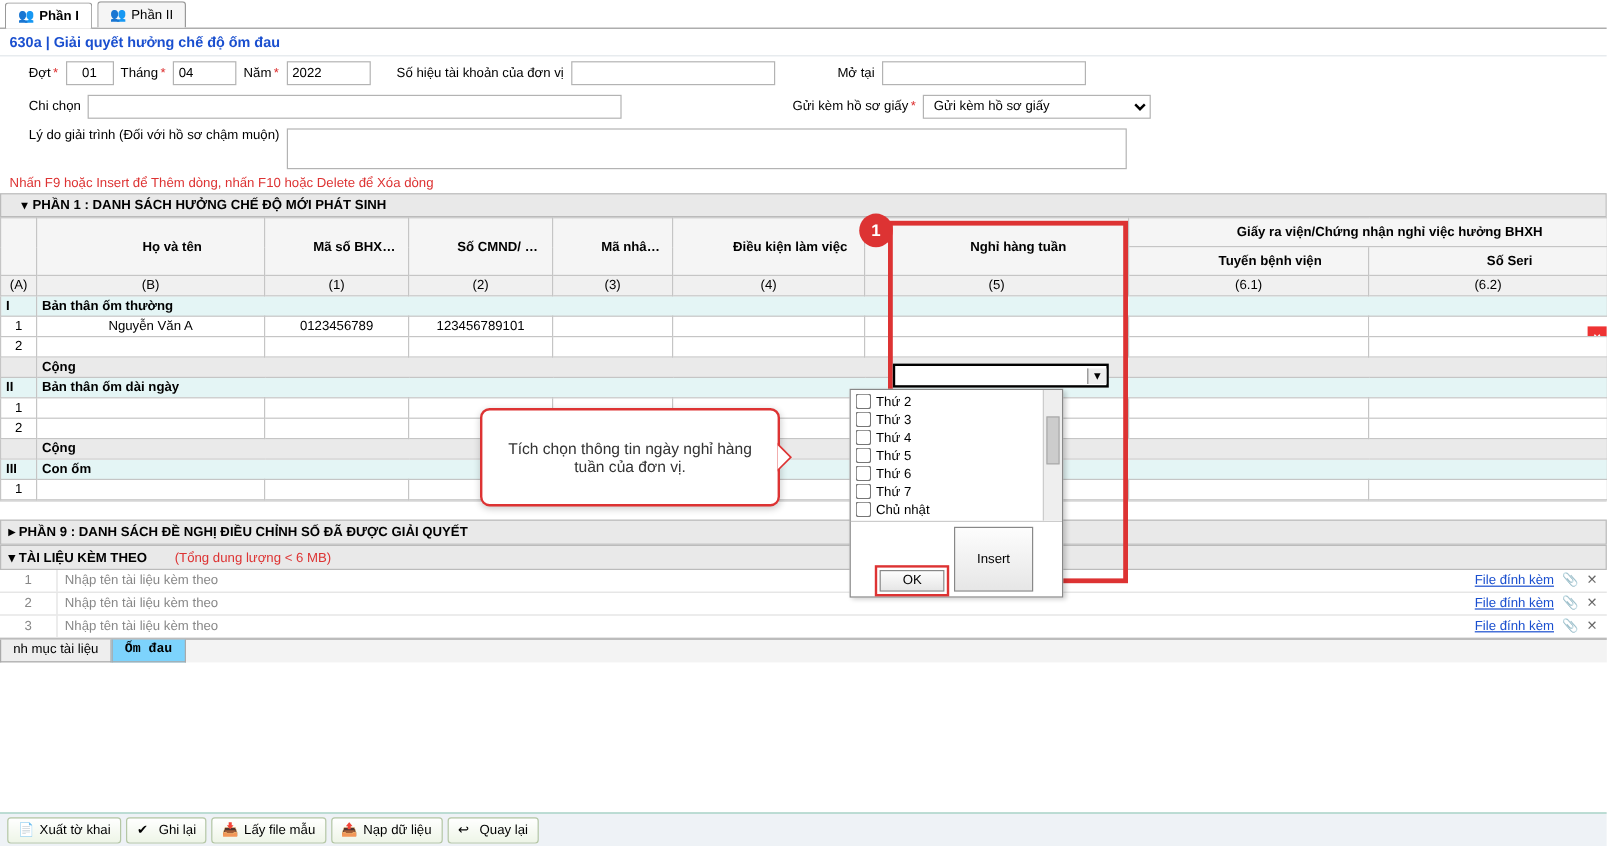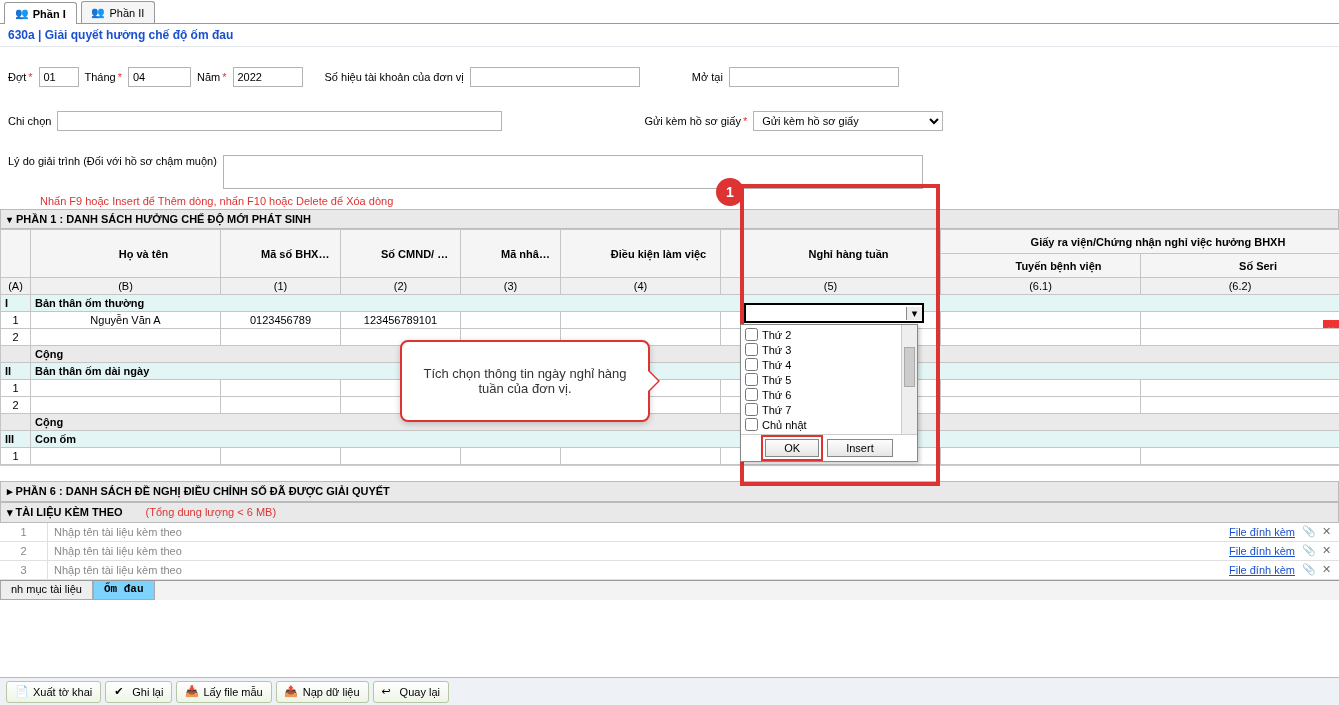--- a/index.html
+++ b/index.html
@@ -1,28 +1,28 @@
 <!DOCTYPE html>
 <html><head>
 <meta charset="utf-8">
 <style>
 * { box-sizing: border-box; margin: 0; padding: 0; }
 body { font-family: Tahoma, Arial, sans-serif; font-size: 11px; background: #fff; width: 1339px; height: 705px; overflow: hidden; position: relative; }
 .tabbar { display: flex; align-items: flex-end; height: 24px; border-bottom: 1px solid #999; padding-left: 4px; gap: 4px; background:#fff; }
 .tab { padding: 4px 10px; border: 1px solid #999; border-bottom: none; background: #f5f5f5; border-radius: 3px 3px 0 0; cursor: pointer; display:flex; align-items:center; gap:4px;}
 .tab.active { background: #fff; font-weight: bold; position: relative; top:1px;}
 .title-row { padding: 4px 8px; color: #1a4fcf; font-weight: bold; font-size: 12px; border-bottom:1px solid #e2e6ea;}
-.form-row { display: flex; align-items: center; padding: 4px 8px; gap: 6px; margin-top: 16px; }
+.form-row { display: flex; align-items: center; padding: 4px 24px; gap: 6px; }
 .form-row label { white-space: nowrap; }
 .req::after { content:"*"; color:#d33; margin-left:2px;}
 input.txt, select.sel, textarea.txt { border:1px solid #b3b3b3; padding:2px 4px; font-family:inherit; font-size:11px; background:#fff;}
 input.txt { height:20px; }
 textarea.txt { resize:none; }
-.hint { color:#d33; padding:2px 8px;margin-left:32px; }
-.section-header { background:#e9e9e9; border:1px solid #bbb; padding:3px 6px; font-weight:bold; display:flex; align-items:center; gap:4px;}
+.hint { color:#d33; padding:2px 8px; }
+.section-header { background:#e9e9e9; border:1px solid #bbb; padding:3px 17px; font-weight:bold; display:flex; align-items:center; gap:4px;}
 .section-header::before { content:"▾"; font-size:10px;}
 .grid-wrap { position:relative; }
 table.grid { border-collapse:collapse; width:1339px; table-layout:fixed; }
 table.grid th, table.grid td { border:1px solid #c5c5c5; padding:2px 4px; text-align:center; background:#fff; overflow:hidden; white-space:nowrap; text-overflow:ellipsis;}
 table.grid th { background:#f5f5f5; font-weight:bold; height:24px;padding-left:40px; }
 table.grid th.hdr2 { background:#f5f5f5; font-weight:bold;}
 tr.subhdr td { background:#f0f0f0; }
 tr.group td.cat { background:#e4f5f5; font-weight:bold; text-align:left;}
 tr.sum td { background:#eaeaea; font-weight:bold; text-align:left;}
 td.left { text-align:left; }
@@ -58,21 +58,21 @@
 .badge-circle { position:absolute; width:28px; height:28px; border-radius:50%; background:#d33; color:#fff; font-weight:bold; font-size:14px; display:flex; align-items:center; justify-content:center;}
 
 .dd-popup { position:absolute; background:#fff; border:1px solid #888; width:178px; box-shadow:2px 2px 4px rgba(0,0,0,0.2);}
 .dd-list { padding:2px; max-height:130px; overflow:hidden; border-bottom:1px solid #ccc; position:relative;}
 .dd-item { display:flex; align-items:center; gap:4px; padding:1px 2px;}
 .dd-item input { margin:0;}
 .dd-scroll { position:absolute; right:0; top:0; bottom:0; width:16px; background:#eee; border-left:1px solid #ccc;}
 .dd-scroll-thumb { position:absolute; left:2px; right:2px; top:20%; height:40px; background:#ccc; border:1px solid #aaa;}
 .dd-btns { display:flex; justify-content:center; gap:8px; padding:4px;}
 .dd-btns button { padding:2px 18px; border:1px solid #888; background:linear-gradient(#fdfdfd,#e6e6e6); cursor:pointer; font-family:inherit; font-size:11px;}
-.dd-btns .ok-hl { outline:2px solid #d33; outline-offset:2px;}
+.dd-btns .ok-hl { outline:2px solid #d33; outline-offset:2px;margin-top:36px;}
 .inline-select { position:absolute; border:2px solid #000; background:#fff; height:20px; display:flex; align-items:center;}
 .inline-select .arrow { width:16px; text-align:center; border-left:1px solid #888; background:#eee; cursor:pointer;}
 </style>
 </head>
 <body>
 
 <div class="tabbar">
   <div class="tab active">
     <span>👥</span>
     <span>Phần I</span>
@@ -80,23 +80,23 @@
   <div class="tab">
     <span>👥</span>
     <span>Phần II</span>
   </div>
 </div>
 
 <div class="title-row">630a | Giải quyết hưởng chế độ ốm đau</div>
 
 <div class="form-row">
   <label class="req">Đợt</label>
-  <input class="txt" style="width: 40px;" value="01">
+  <input class="txt" style="width: 40px; text-align: center;" value="01">
   <label class="req">Tháng</label>
-  <input class="txt" style="width: 63px;" value="04">
+  <input class="txt" style="width: 53px;" value="04">
   <label class="req">Năm</label>
   <input class="txt" style="width: 70px;" value="2022">
   <span style="width:10px"></span>
   <label>Số hiệu tài khoản của đơn vị</label>
   <input class="txt" style="width: 170px;" value="">
   <span style="width:40px"></span>
   <label>Mở tại</label>
   <input class="txt" style="width: 170px;" value="">
 </div>
 
@@ -241,21 +241,21 @@
         </tr>
 </tbody>
 </table>
 </div>
 
 <div class="hscroll">
     <div class="hscroll-inner"></div>
   </div>
 
 <div class="sec2">
-  ▸ <span>PHẦN 6 : DANH SÁCH ĐỀ NGHỊ ĐIỀU CHỈNH SỐ ĐÃ ĐƯỢC GIẢI QUYẾT</span>
+  ▸ <span>PHẦN 9 : DANH SÁCH ĐỀ NGHỊ ĐIỀU CHỈNH SỐ ĐÃ ĐƯỢC GIẢI QUYẾT</span>
 </div>
 
 <div class="sec3">
   ▾ <span>TÀI LIỆU KÈM THEO</span>
   <span class="sub">(Tổng dung lượng &lt; 6 MB)</span>
 </div>
 
 <div>
   <div class="attach-row">
     <div class="idx">1</div>
@@ -311,21 +311,21 @@
 </div>
 
 <div class="highlight-frame" style="left:740px; top:184px; width:200px; height:302px;"></div>
 <div class="badge-circle" style="left:716px; top:178px;">1</div>
 
 <div class="inline-select" style="left:744px; top:303px; width:180px;">
   <span style="flex:1"></span>
   <span class="arrow">▾</span>
 </div>
 
-<div class="dd-popup" style="left:740px; top:324px;">
+<div class="dd-popup" style="left:708px; top:324px;">
   <div class="dd-list">
     <div class="dd-item">
         <input type="checkbox" style="">
         <span>Thứ 2</span>
       </div>
     <div class="dd-item">
         <input type="checkbox" style="">
         <span>Thứ 3</span>
       </div>
     <div class="dd-item">

